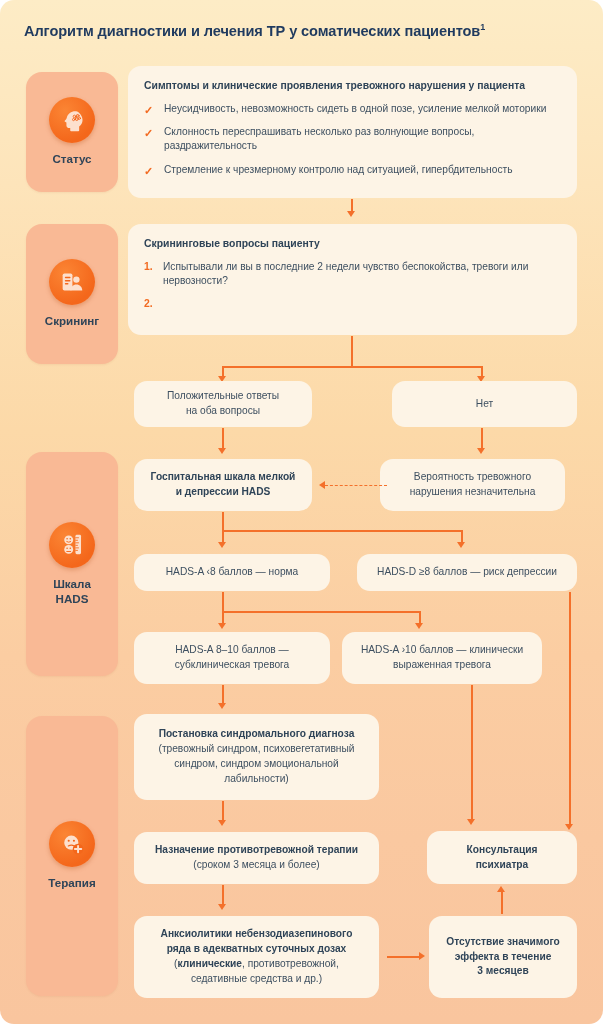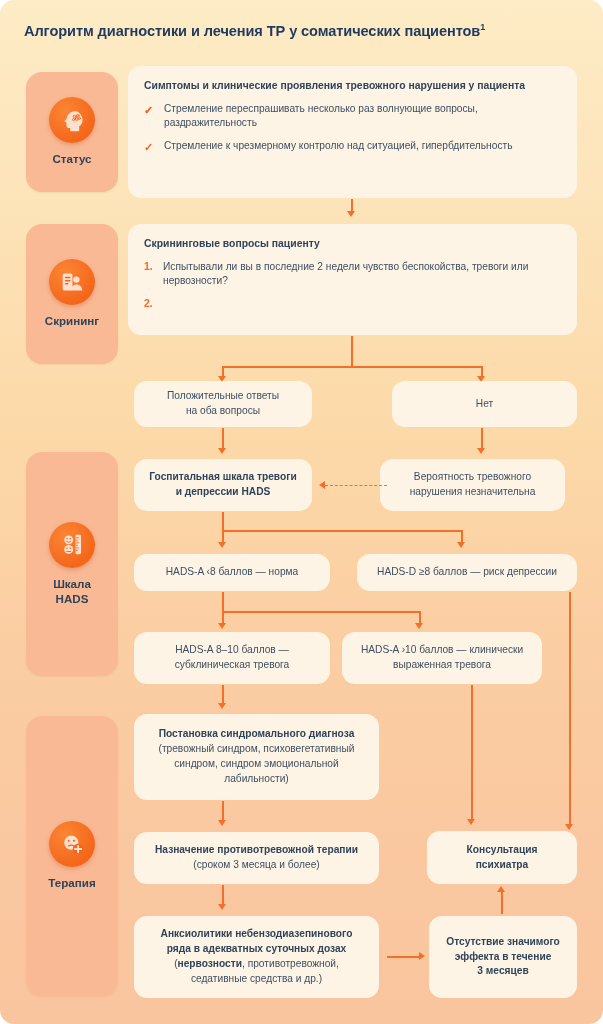--- a/index.html
+++ b/index.html
@@ -193,24 +193,25 @@
       </svg>
     </div>
     <div class="tlabel">Терапия</div>
   </div>
 
   <div class="card card-pad" style="left:128px;top:66px;width:449px;height:132px;">
     <p class="card-head">Симптомы и клинические проявления тревожного нарушения у пациента</p>
     <ul class="bullets">
       <li>
         <span class="check">✓</span>
+        <span>Неусидчивость, невозможность сидеть в одной позе, усиление мелкой моторики</span>
       </li>
       <li>
         <span class="check">✓</span>
-        <span>Стремление переспрашивать несколько раз волнующие вопросы, раздражительность</span>
+        <span>Склонность переспрашивать несколько раз волнующие вопросы, раздражительность</span>
       </li>
       <li>
         <span class="check">✓</span>
         <span>Стремление к чрезмерному контролю над ситуацией, гипербдительность</span>
       </li>
     </ul>
   </div>
 
   <div class="conn vline" style="left:351px;top:199px;height:14px;"></div>
   <div class="arrow-down" style="left:347px;top:211px;"></div>
@@ -249,21 +250,21 @@
   </div>
 
   <div class="conn vline" style="left:222px;top:428px;height:22px;"></div>
   <div class="arrow-down" style="left:218px;top:448px;"></div>
   <div class="conn vline" style="left:481px;top:428px;height:22px;"></div>
   <div class="arrow-down" style="left:477px;top:448px;"></div>
 
   <div class="card" style="left:134px;top:459px;width:178px;height:52px;">
     <div class="ctr bold">
       <span>
-        <span>Госпитальная шкала тревоги</span><br>
+        <span>Госпитальная шкала мелкой</span><br>
         <span>и депрессии HADS</span>
       </span>
     </div>
   </div>
 
   <div class="card" style="left:380px;top:459px;width:185px;height:52px;">
     <div class="ctr">
       <span>
         <span>Вероятность тревожного</span><br>
         <span>нарушения незначительна</span>
@@ -347,21 +348,21 @@
   </div>
 
   <div class="conn vline" style="left:222px;top:885px;height:21px;"></div>
   <div class="arrow-down" style="left:218px;top:904px;"></div>
 
   <div class="card" style="left:134px;top:916px;width:245px;height:82px;">
     <div class="ctr">
       <span>
         <b>Анксиолитики небензодиазепинового</b><br>
         <b>ряда в адекватных суточных дозах</b><br>
-        <span>(<b>нервозности</b><span>, противотревожной,</span></span><br>
+        <span>(<b>клинические</b><span>, противотревожной,</span></span><br>
         <span>седативные средства и др.)</span>
       </span>
     </div>
   </div>
 
   <div class="conn hline" style="left:387px;top:956px;width:34px;"></div>
   <div class="arrow-right" style="left:419px;top:952px;"></div>
 
   <div class="card" style="left:427px;top:831px;width:150px;height:53px;">
     <div class="ctr bold">

